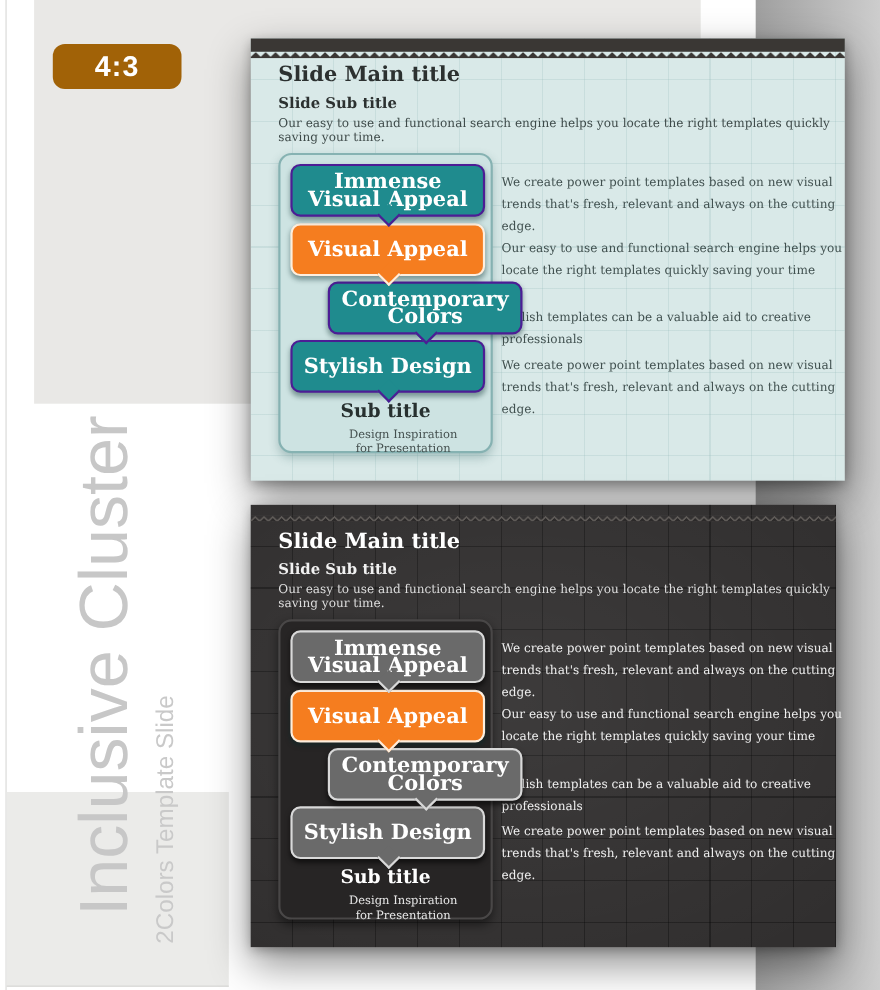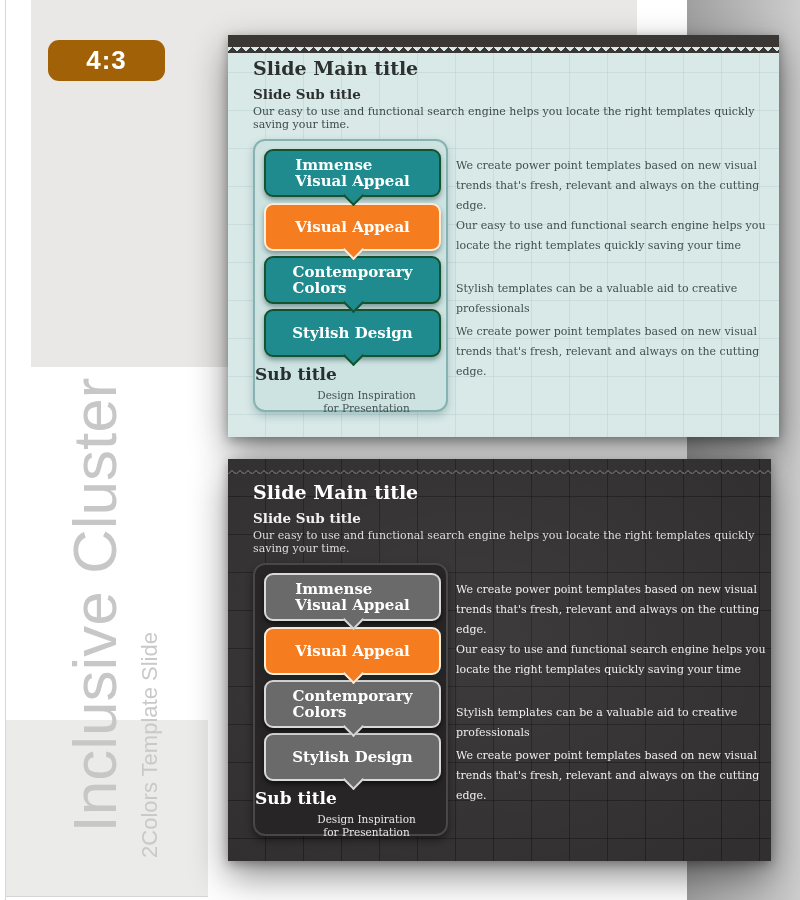--- a/index.html
+++ b/index.html
@@ -22,41 +22,41 @@
             transform:rotate(-90deg);font-size:22px;color:#c9c9c9;
             text-align:center;line-height:30px;white-space:nowrap;}
 
   
   .badge{position:absolute;left:48px;top:40px;width:117px;height:41px;background:#a16207;
          border-radius:11px;color:#ffffff;font-size:26px;font-weight:bold;letter-spacing:1px;
          display:flex;align-items:center;justify-content:center;}
 
   
   .slide{position:absolute;box-shadow:0 15px 35px rgba(0,0,0,0.45),0 3px 10px rgba(0,0,0,0.30);
-         font-family:"DejaVu Serif",serif;padding-left:11px;}
+         font-family:"DejaVu Serif",serif;}
   .slide h1{position:absolute;left:25px;top:22px;margin:0;font-size:19px;font-weight:bold;}
   .slide h2{position:absolute;left:25px;top:51px;margin:0;font-size:13.5px;font-weight:bold;}
   .slide .desc{position:absolute;left:25px;top:70px;margin:0;font-size:11px;}
 
   .cluster{position:absolute;left:25px;top:104px;width:195px;height:273px;
            border-radius:12px;box-sizing:border-box;}
-  .cbox{position:absolute;left:9px;width:177px;height:48px;border:2px solid #14532d;
+  .cbox{position:absolute;left:9px;width:177px;height:48px;border:2px solid #4c1d95;
         border-radius:9px;box-sizing:border-box;display:flex;align-items:center;
-        justify-content:center;text-align:left;color:#ffffff;font-weight:bold;
-        font-size:15px;line-height:16px;white-space:pre-line;
+        justify-content:center;text-align:center;color:#ffffff;font-weight:bold;
+        font-size:19px;line-height:16px;white-space:pre-line;
         box-shadow:0 3px 5px rgba(0,40,40,0.40);}
   .cbox::after{content:"";position:absolute;bottom:-8px;left:50%;width:13px;height:13px;
         margin-left:-7px;transform:rotate(45deg);background:inherit;
         border-right:2px solid;border-bottom:2px solid;border-color:inherit;}
-  .b1{top:8px;z-index:4;} .b2{top:62px;z-index:3;} .b3{top:115px;z-index:2;} .b4{top:168px;z-index:1;}
+  .b1{top:8px;z-index:4;} .b2{top:62px;z-index:3;} .b3{top:115px;z-index:2;margin-left:34px;} .b4{top:168px;z-index:1;}
   .teal{background:#1f8b8e;}
   .orange{background:#f57d1f;border-color:#fdeede;}
   .grayb{background:#6a6a6a;border-color:#d9d9d9;box-shadow:0 3px 5px rgba(0,0,0,0.55);}
 
-  .cl-sub{position:absolute;left:0;top:223px;width:100%;
+  .cl-sub{position:absolute;left:0;top:223px;width:100%;text-align:center;
           font-size:17px;font-weight:bold;}
   .cl-cap{position:absolute;left:16px;top:248px;width:100%;text-align:center;
           font-size:10.5px;line-height:12.5px;white-space:pre-line;}
 
   .note{position:absolute;left:228px;width:315px;margin:0;font-size:11px;line-height:20px;}
   .note.n1{top:121px;} .note.n2{top:181px;} .note.n3{top:244px;} .note.n4{top:287px;}
 
   
   .slide-light{left:228px;top:35px;width:540px;height:402px;
      background-color:#d9e9e8;

